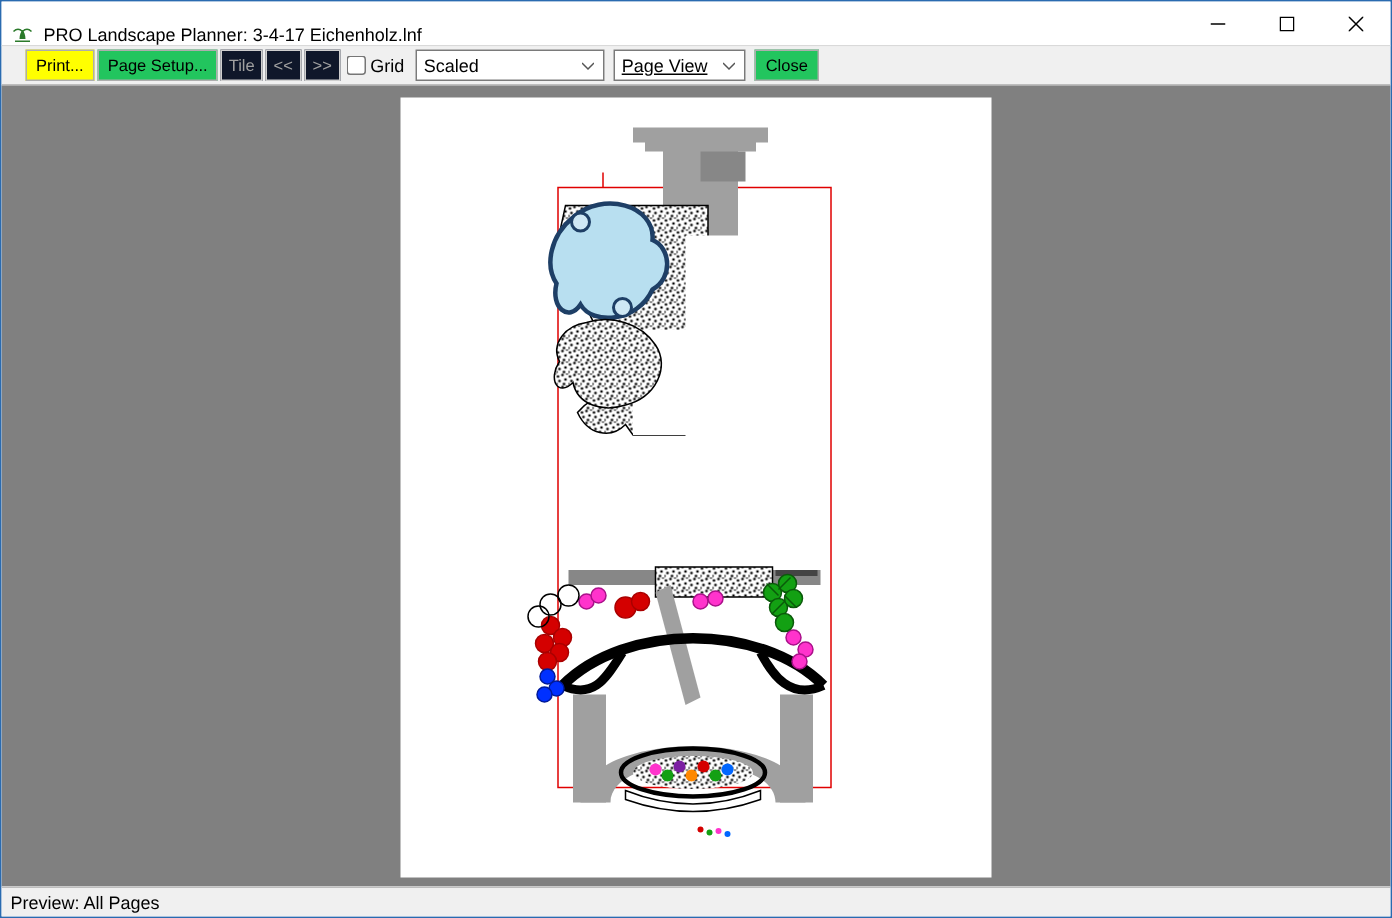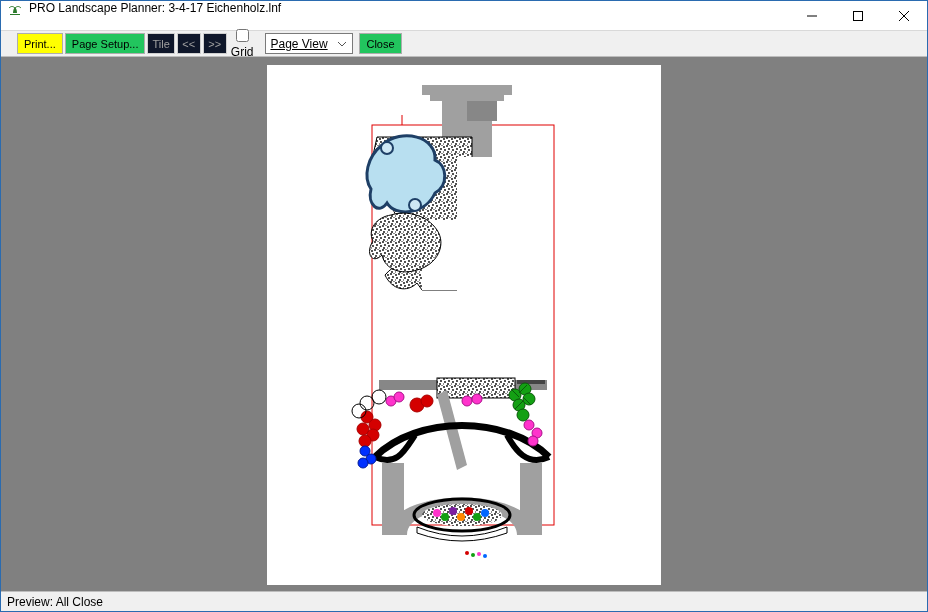--- a/index.html
+++ b/index.html
@@ -15,21 +15,21 @@
       background: #fff;
       display: flex;
       flex-direction: column;
       border: 1px solid #2a6bb0;
     }
     
     .titlebar {
       height: 30px;
       background: #ffffff;
       display: flex;
-      align-items: flex-start;
+      align-items: flex-end;
       padding-left: 6px;
       border-bottom: 1px solid #d9d9d9;
     }
     .titlebar .app-icon {
       width: 16px;
       height: 16px;
       margin-right: 6px;
       display: inline-flex;
       align-items: center;
       justify-content: center;
@@ -83,21 +83,20 @@
       color: #a0a0a0;
       border-color: #cfcfcf;
       background: #0f172a;
     }
     .nav-btn { min-width: 24px; padding: 0 4px; }
     .grid-check {
       display: flex;
       align-items: center;
       margin: 0 6px 0 2px;
       gap: 3px;
-      flex-direction: column;
     }
     .grid-check input[type=checkbox] {
       width: 13px; height: 13px;
     }
     .sel {
       height: 21px;
       border: 1px solid #7a7a7a;
       background: #fff;
       font-size: 11px;
       padding: 0 4px;
@@ -182,20 +181,28 @@
 <div class="toolbar">
   <button class="btn highlight">Print...</button>
   <button class="btn">Page Setup...</button>
   <button class="btn disabled nav-btn">Tile</button>
   <button class="btn disabled nav-btn">&lt;&lt;</button>
   <button class="btn disabled nav-btn">&gt;&gt;</button>
   <label class="grid-check">
     <input type="checkbox" style="">
     <span>Grid</span>
   </label>
+  <div class="sel sel-scaled">
+    <span>Scaled</span>
+    <span class="chev">
+      <svg width="8" height="8" viewBox="0 0 8 8">
+          <path d="M0 2l4 4 4-4" fill="none" stroke="#555"></path>
+        </svg>
+    </span>
+  </div>
   <div class="sel sel-pageview">
     <span>Page View</span>
     <span class="chev">
       <svg width="8" height="8" viewBox="0 0 8 8">
           <path d="M0 2l4 4 4-4" fill="none" stroke="#555"></path>
         </svg>
     </span>
   </div>
   <button class="btn close-btn">Close</button>
 </div>
@@ -325,14 +332,14 @@
         <circle cx="200" cy="488" r="2" fill="#d40000"></circle>
           <circle cx="206" cy="490" r="2" fill="#13a013"></circle>
         <circle cx="212" cy="489" r="2" fill="#ff33cc"></circle>
           <circle cx="218" cy="491" r="2" fill="#0066ff"></circle>
       </g>
     </svg>
   </div>
 </div>
 
 <div class="statusbar">
-  <span>Preview: All Close</span>
+  <span>Preview: All Pages</span>
 </div>
 
 </body></html>

